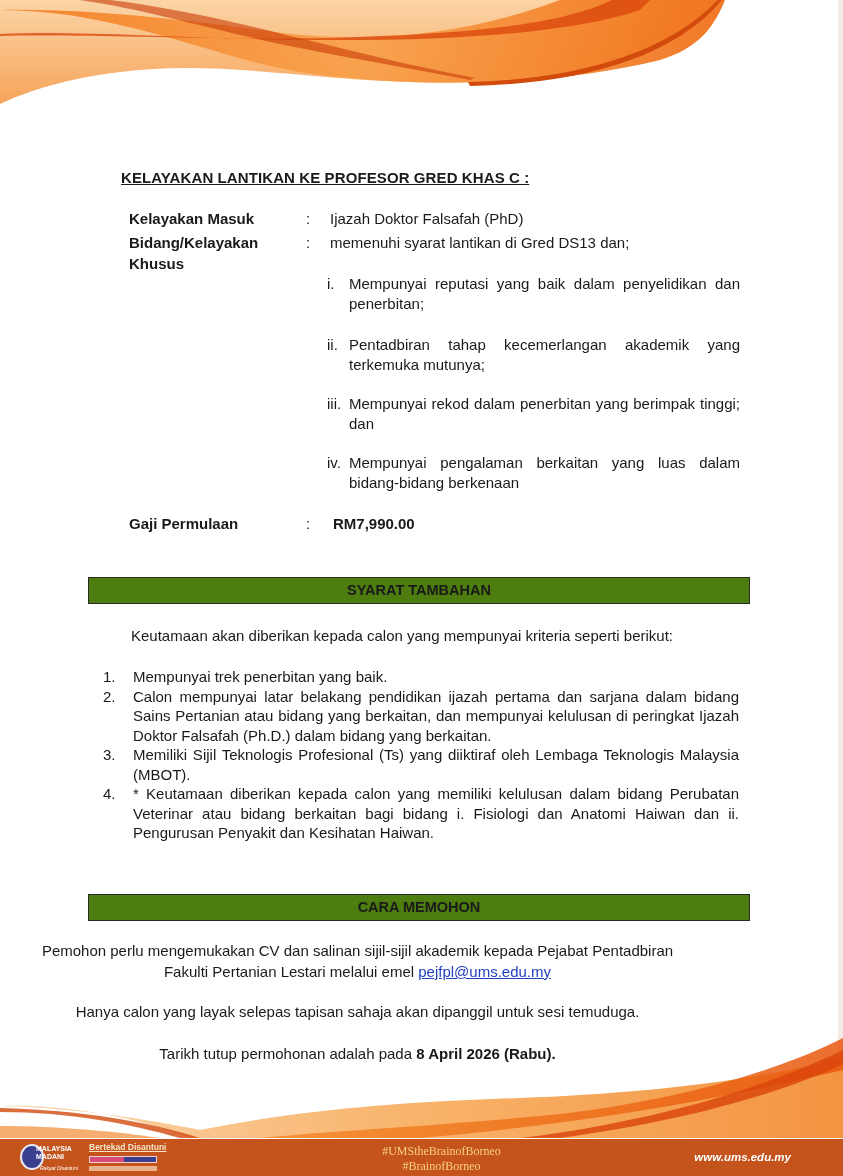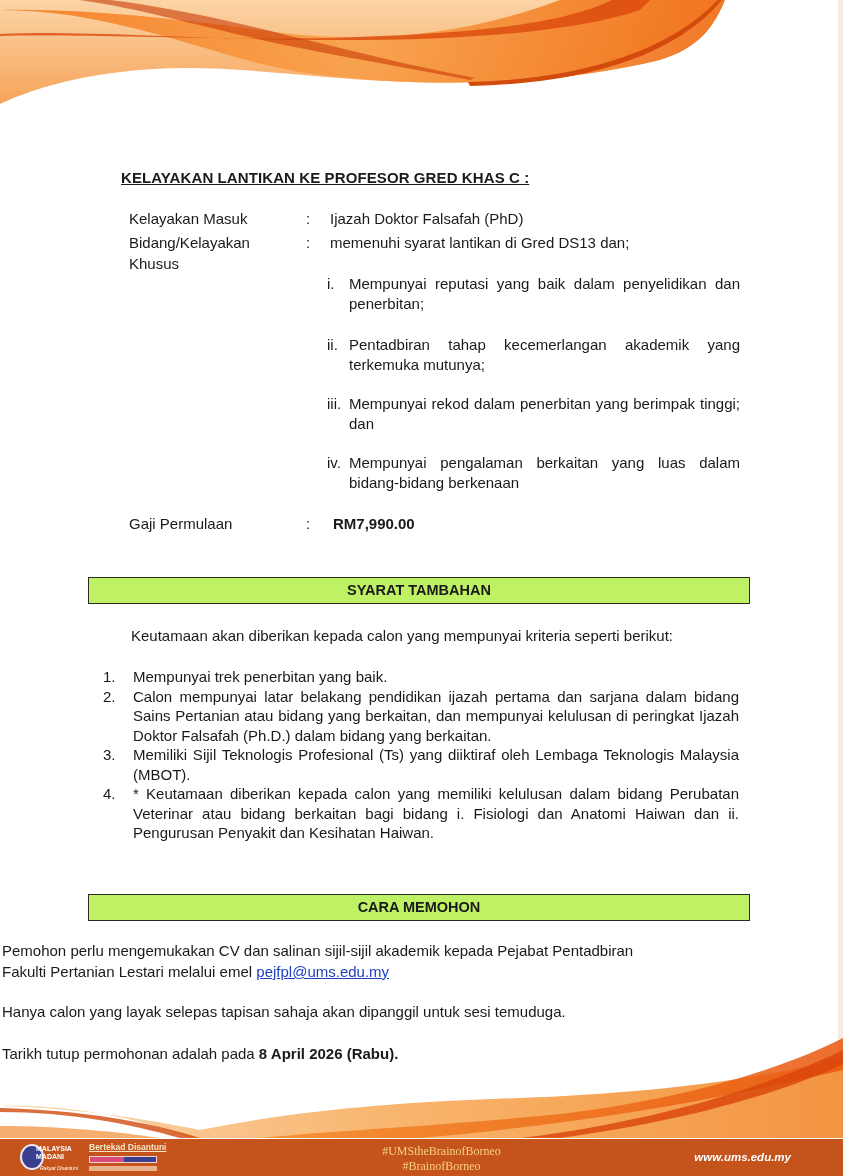--- a/index.html
+++ b/index.html
@@ -12,39 +12,39 @@
   .edge-strip { position: absolute; top: 0; right: 0; width: 5px; height: 1136px; background: #f3ece6; }
   .wave { position: absolute; left: 0; width: 843px; }
   .wave-top { top: 0; height: 110px; }
   .wave-bottom { top: 1030px; height: 112px; }
 
   .heading {
     position: absolute; left: 121px; top: 169px;
     font-size: 15px; font-weight: bold; text-decoration: underline; letter-spacing: 0.1px;
   }
   .row { position: absolute; font-size: 15px; line-height: 20px; }
-  .lbl { left: 129px; }
+  .lbl { left: 129px; font-weight: bold; }
   .colon { left: 306px; }
   .val { left: 330px; }
   .sub-item { position: absolute; left: 327px; width: 413px; font-size: 15px; line-height: 20px; }
   .sub-item .num { position: absolute; left: 0; top: 0; }
   .sub-item .txt { display: block; margin-left: 22px; text-align: justify; text-align-last: left; }
   .salary { font-weight: bold; }
 
   .section-bar {
     position: absolute; left: 88px; width: 662px; height: 27px;
-    background: #bef264; border: 1.5px solid #2a2a2a; box-sizing: border-box;
+    background: #4d7c0f; border: 1.5px solid #2a2a2a; box-sizing: border-box;
     text-align: center; font-weight: bold; font-size: 14.5px; line-height: 24px;
   }
   .intro { position: absolute; left: 103px; top: 627px; font-size: 15px; margin-left: 28px; }
   .olist { position: absolute; left: 103px; top: 667px; width: 636px; font-size: 15px; line-height: 19.5px; }
   .oitem { position: relative; padding-left: 30px; text-align: justify; text-align-last: left; }
   .oitem .n { position: absolute; left: 0; top: 0; }
 
-  .center-text { position: absolute; left: 2px; width: 699px; text-align: left; font-size: 15px; line-height: 20px; }
+  .center-text { position: absolute; left: 8px; width: 699px; text-align: center; font-size: 15px; line-height: 20px; }
   .email-link { color: #1f3fbf; text-decoration: underline; }
   .bold { font-weight: bold; }
 
   .footer {
     position: absolute; left: 0; top: 1139px; width: 843px; height: 37px;
     background: #c4531c;
   }
   .logo-madani { position: absolute; left: 20px; top: 5px; width: 24px; height: 26px; border-radius: 50%; background: #3b3f8f; border: 2px solid #e8e8f0; box-sizing: border-box; }
   .logo-madani-text { position: absolute; left: 36px; top: 6px; font-size: 7px; font-weight: bold; color: #ffffff; line-height: 8px; }
   .logo-madani-sub { position: absolute; left: 40px; top: 26px; font-size: 5px; color: #ffffff; font-style: italic; }

